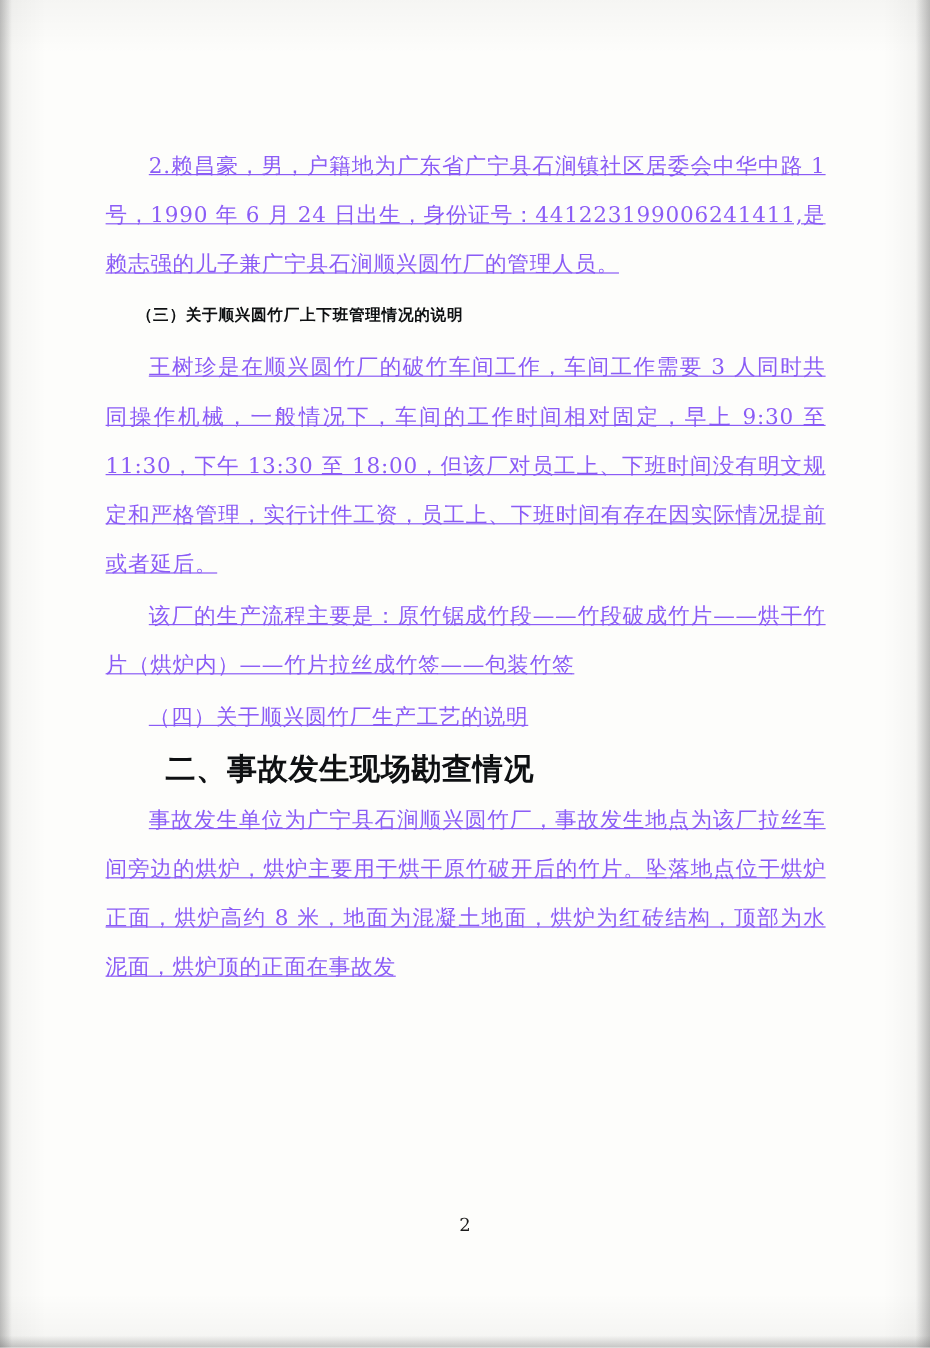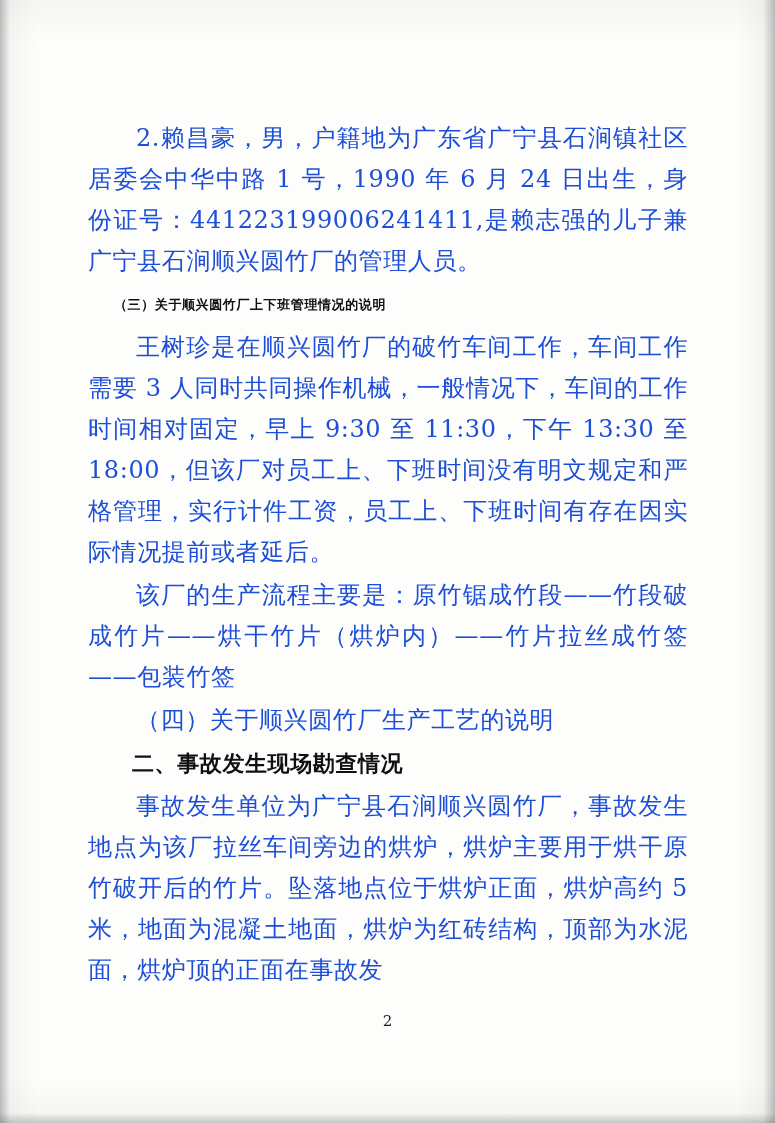--- a/index.html
+++ b/index.html
@@ -31,34 +31,35 @@
     pointer-events: none;
   }
   .content {
     position: absolute;
     left: 88px;
     top: 118px;
     width: 600px;
   }
   p.para {
     margin: 0 0 2px 0;
-    font-size: 24px;
+    font-size: 18px;
     line-height: 41px;
     text-align: justify;
     text-justify: inter-ideograph;
     letter-spacing: 0.6px;
     text-indent: 2em;
-    color: #1d4ed8;
+    color: #8b5cf6;
+    text-decoration: underline;
   }
   p.para.nojustify {
     text-align: left;
   }
   h2.heading {
     margin: 0 0 2px 0;
-    font-size: 22px;
+    font-size: 25px;
     line-height: 41px;
     font-weight: bold;
     text-indent: 2em;
     letter-spacing: 0.6px;
     font-family: "DejaVu Sans", "Liberation Sans", sans-serif;
     color: #0e1012;
   }
   h3.subheading {
     margin: 0 0 2px 0;
     font-size: 13px;
@@ -109,21 +110,21 @@
     <h3 class="subheading">（三）关于顺兴圆竹厂上下班管理情况的说明</h3>
 
     <p class="para">王树珍是在顺兴圆竹厂的破竹车间工作，车间工作需要 3 人同时共同操作机械，一般情况下，车间的工作时间相对固定，早上 9:30 至 11:30，下午 13:30 至 18:00，但该厂对员工上、下班时间没有明文规定和严格管理，实行计件工资，员工上、下班时间有存在因实际情况提前或者延后。</p>
 
     <p class="para">该厂的生产流程主要是：原竹锯成竹段——竹段破成竹片——烘干竹片（烘炉内）——竹片拉丝成竹签——包装竹签</p>
 
     <p class="para nojustify">（四）关于顺兴圆竹厂生产工艺的说明</p>
 
     <h2 class="heading">二、事故发生现场勘查情况</h2>
 
-    <p class="para">事故发生单位为广宁县石涧顺兴圆竹厂，事故发生地点为该厂拉丝车间旁边的烘炉，烘炉主要用于烘干原竹破开后的竹片。坠落地点位于烘炉正面，烘炉高约 5 米，地面为混凝土地面，烘炉为红砖结构，顶部为水泥面，烘炉顶的正面在事故发</p>
+    <p class="para">事故发生单位为广宁县石涧顺兴圆竹厂，事故发生地点为该厂拉丝车间旁边的烘炉，烘炉主要用于烘干原竹破开后的竹片。坠落地点位于烘炉正面，烘炉高约 8 米，地面为混凝土地面，烘炉为红砖结构，顶部为水泥面，烘炉顶的正面在事故发</p>
 
   </div>
 
   <div class="page-number">2</div>
 
   <div class="edge-noise edge-left"></div>
   <div class="edge-noise edge-right"></div>
   <div class="edge-noise edge-bottom"></div>
 
 </div>

